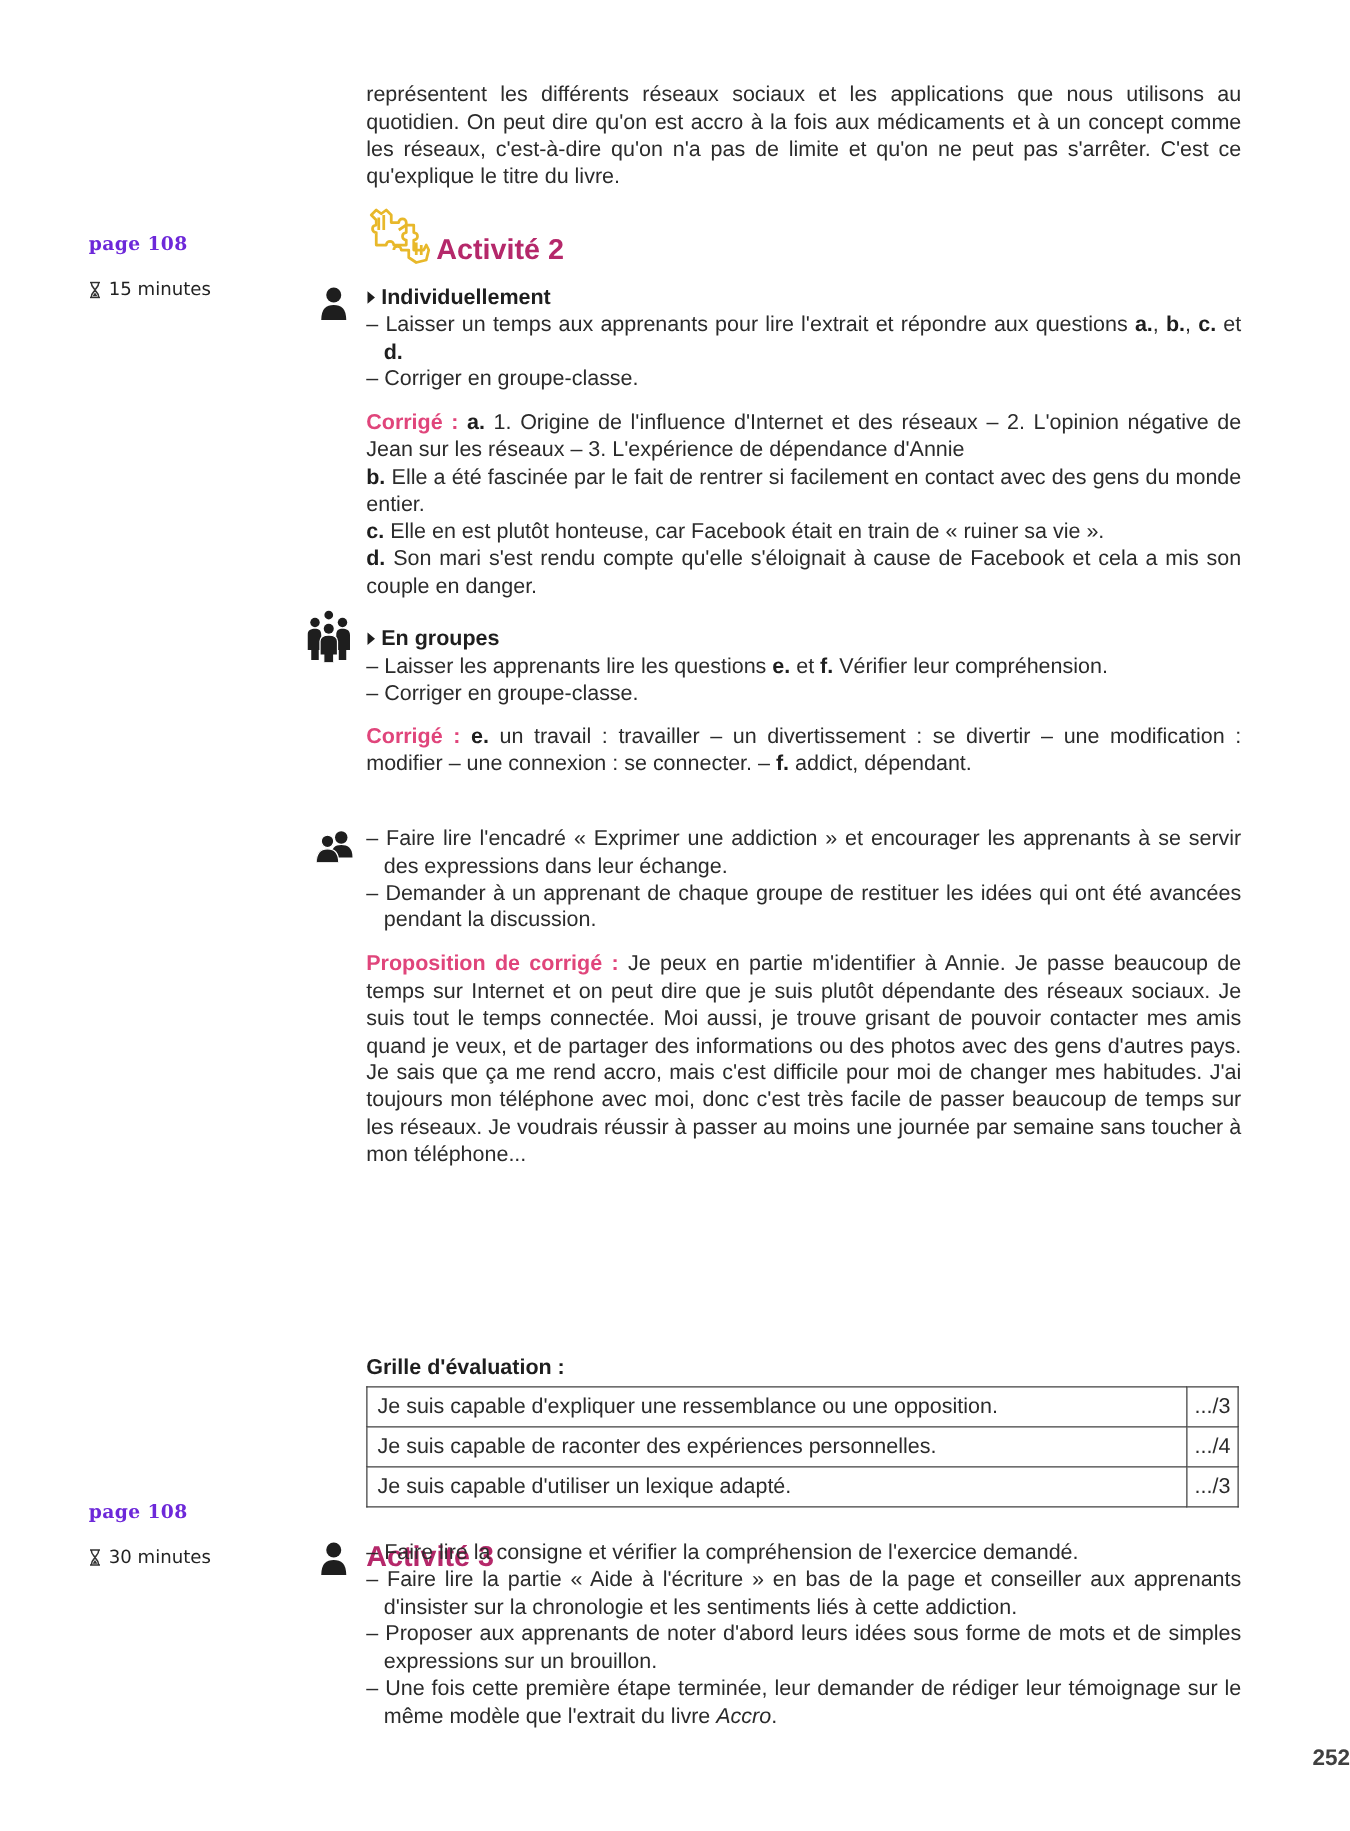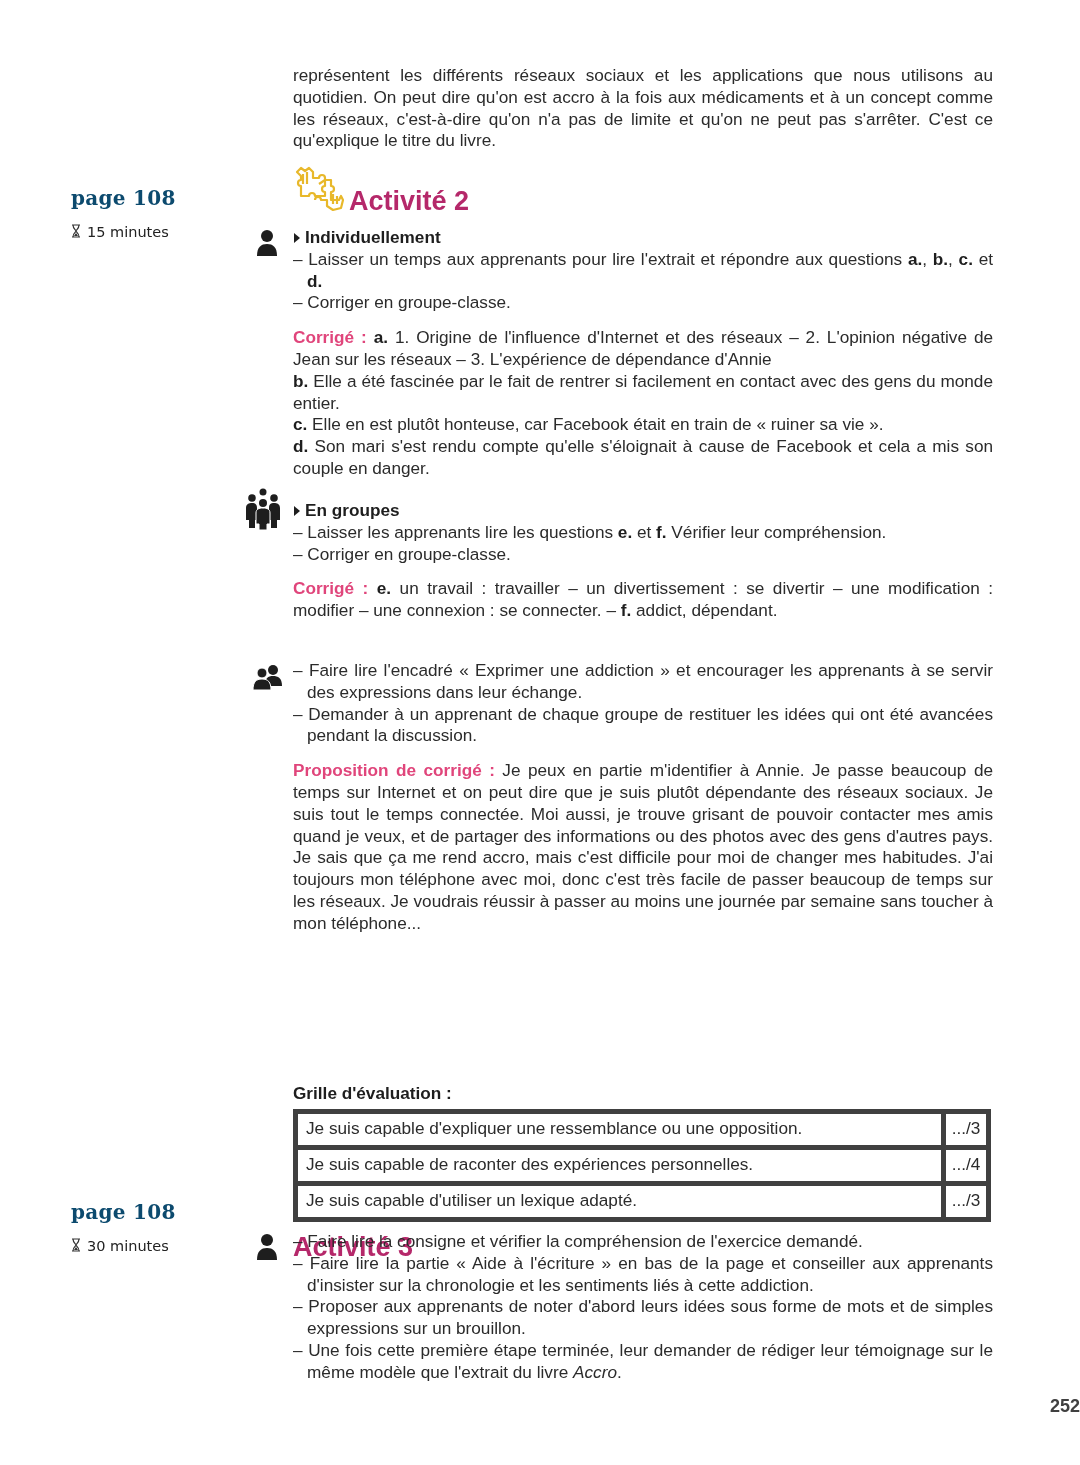--- a/index.html
+++ b/index.html
@@ -8,40 +8,40 @@
       font-family: "Liberation Sans", "DejaVu Sans", sans-serif;
       color: #2b2b2b;
     }
     .col { position: absolute; left: 293px; width: 700px; font-size: 17.2px; line-height: 21.8px; }
     .justify { text-align: justify; }
     .b { font-weight: bold; color: #1e1e1e; }
     .pink { color: #e0457b; font-weight: bold; }
     .side-page {
       position: absolute; left: 71px;
       font-family: "DejaVu Serif", "Liberation Serif", serif;
-      font-size: 20px; font-weight: bold; color: #0c4a6e; letter-spacing: 0.3px;
+      font-size: 15px; font-weight: bold; color: #6d28d9; letter-spacing: 0.3px;
     }
     .side-time {
       position: absolute; left: 71px; font-size: 14.5px; color: #222;
-      font-family: "DejaVu Sans", sans-serif; display: flex; gap: 6px;
+      font-family: "DejaVu Sans", sans-serif; display: flex; align-items: center; gap: 6px;
     }
     .hourglass { width: 10px; height: 14px; display: inline-block; }
     .act-title {
-      position: absolute; font-size: 27px; font-weight: bold; color: #b5286a;
+      position: absolute; font-size: 23px; font-weight: bold; color: #b5286a;
       font-family: "Liberation Sans", sans-serif;
     }
     .icon-abs { position: absolute; }
     .sub-head { font-weight: bold; color: #1e1e1e; display: flex; align-items: center; }
     .tri { width: 0; height: 0; border-top: 5px solid transparent; border-bottom: 5px solid transparent; border-left: 6px solid #1e1e1e; margin-right: 5px; margin-left: 1px; }
     ul.dash { list-style: none; margin: 0; padding: 0; }
     ul.dash li { padding-left: 14px; text-indent: -14px; }
     ul.dash li::before { content: "– "; }
     .para-gap { margin-top: 13px; }
     table.grid { border-collapse: collapse; width: 698px; margin-top: 4px; }
-    table.grid td { border: 5px solid #404040; padding: 4px 8px; font-size: 17.2px; height: 23px; }
+    table.grid td { border: 1px solid #404040; padding: 4px 8px; font-size: 17.2px; height: 23px; }
     table.grid td.score { width: 32px; text-align: center; padding: 4px 4px; }
     .page-num { position: absolute; left: 0; width: 1080px; text-align: right; top: 1396px; font-size: 18px; font-weight: bold; color: #404040; }
     .page-num span { position: relative; left: 0; display: inline-block; margin-left: 0; }
   </style>
 </head>
 <body>
 
 <div class="col justify" style="top:65px;">
   <span>représentent les différents réseaux sociaux et les applications que nous utilisons au quotidien. On peut dire qu'on est accro à la fois aux médicaments et à un concept comme les réseaux, c'est-à-dire qu'on n'a pas de limite et qu'on ne peut pas s'arrêter. C'est ce qu'explique le titre du livre.</span>
 </div>

